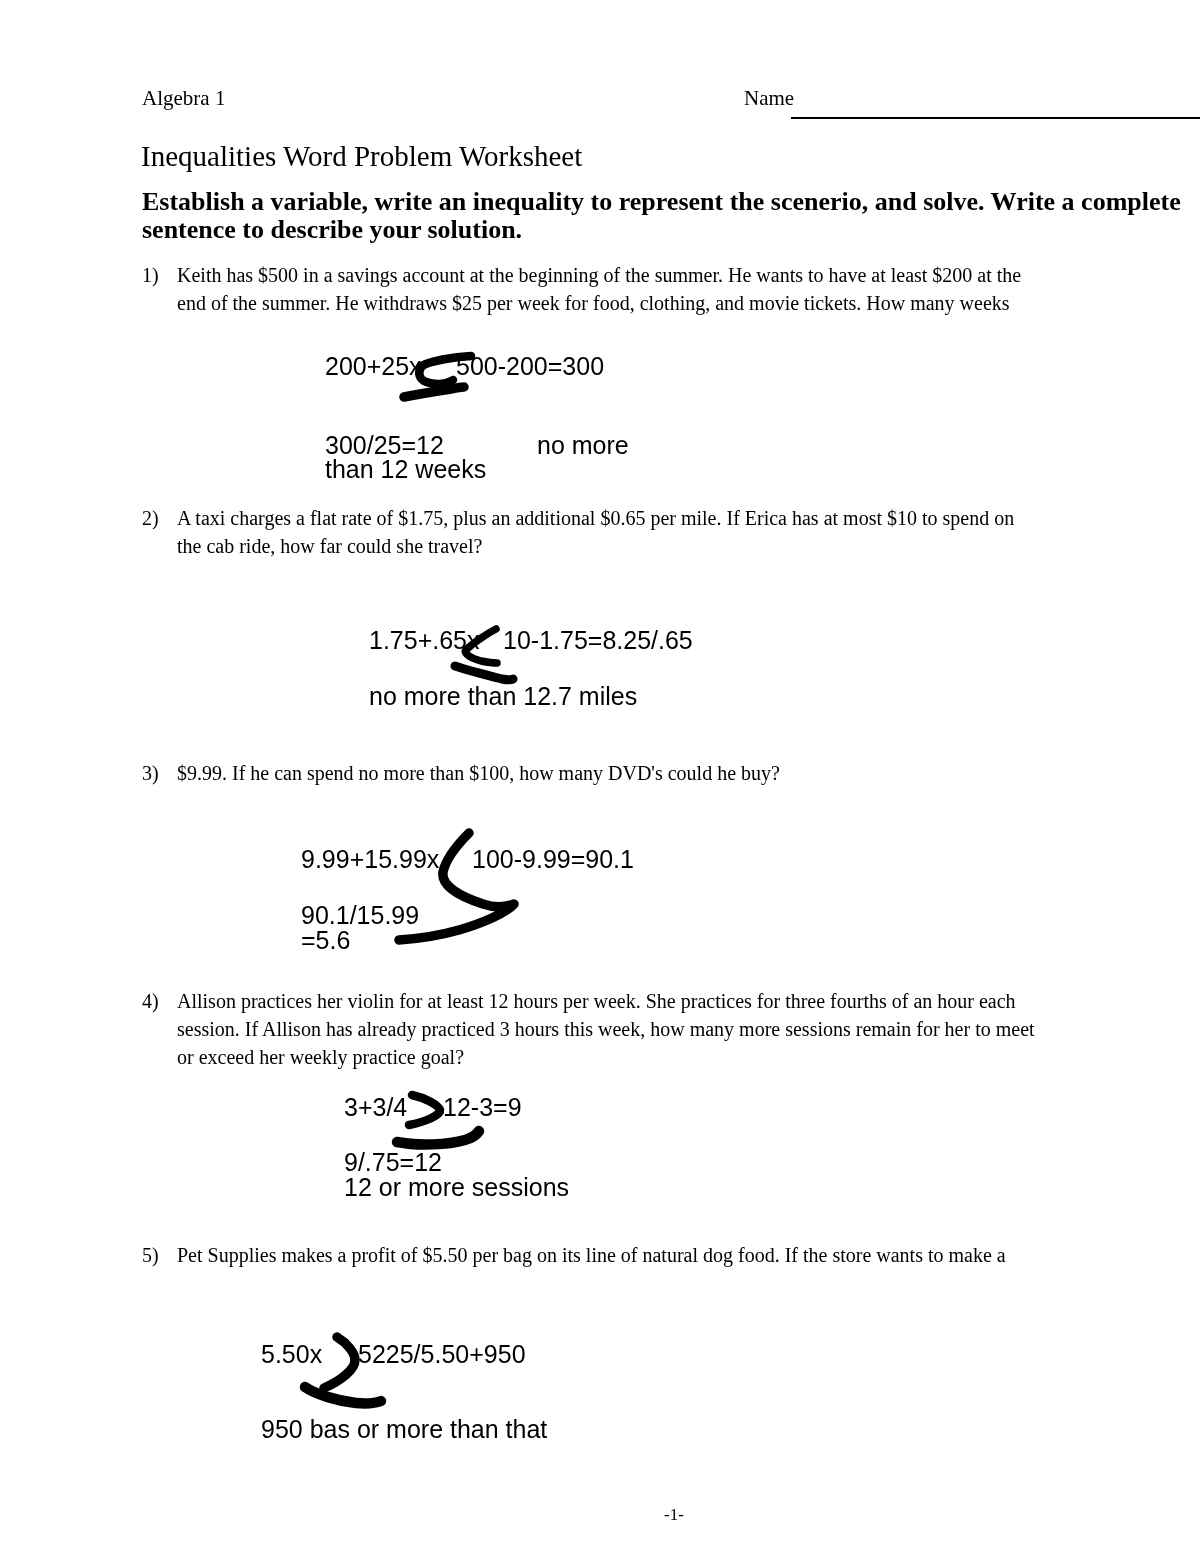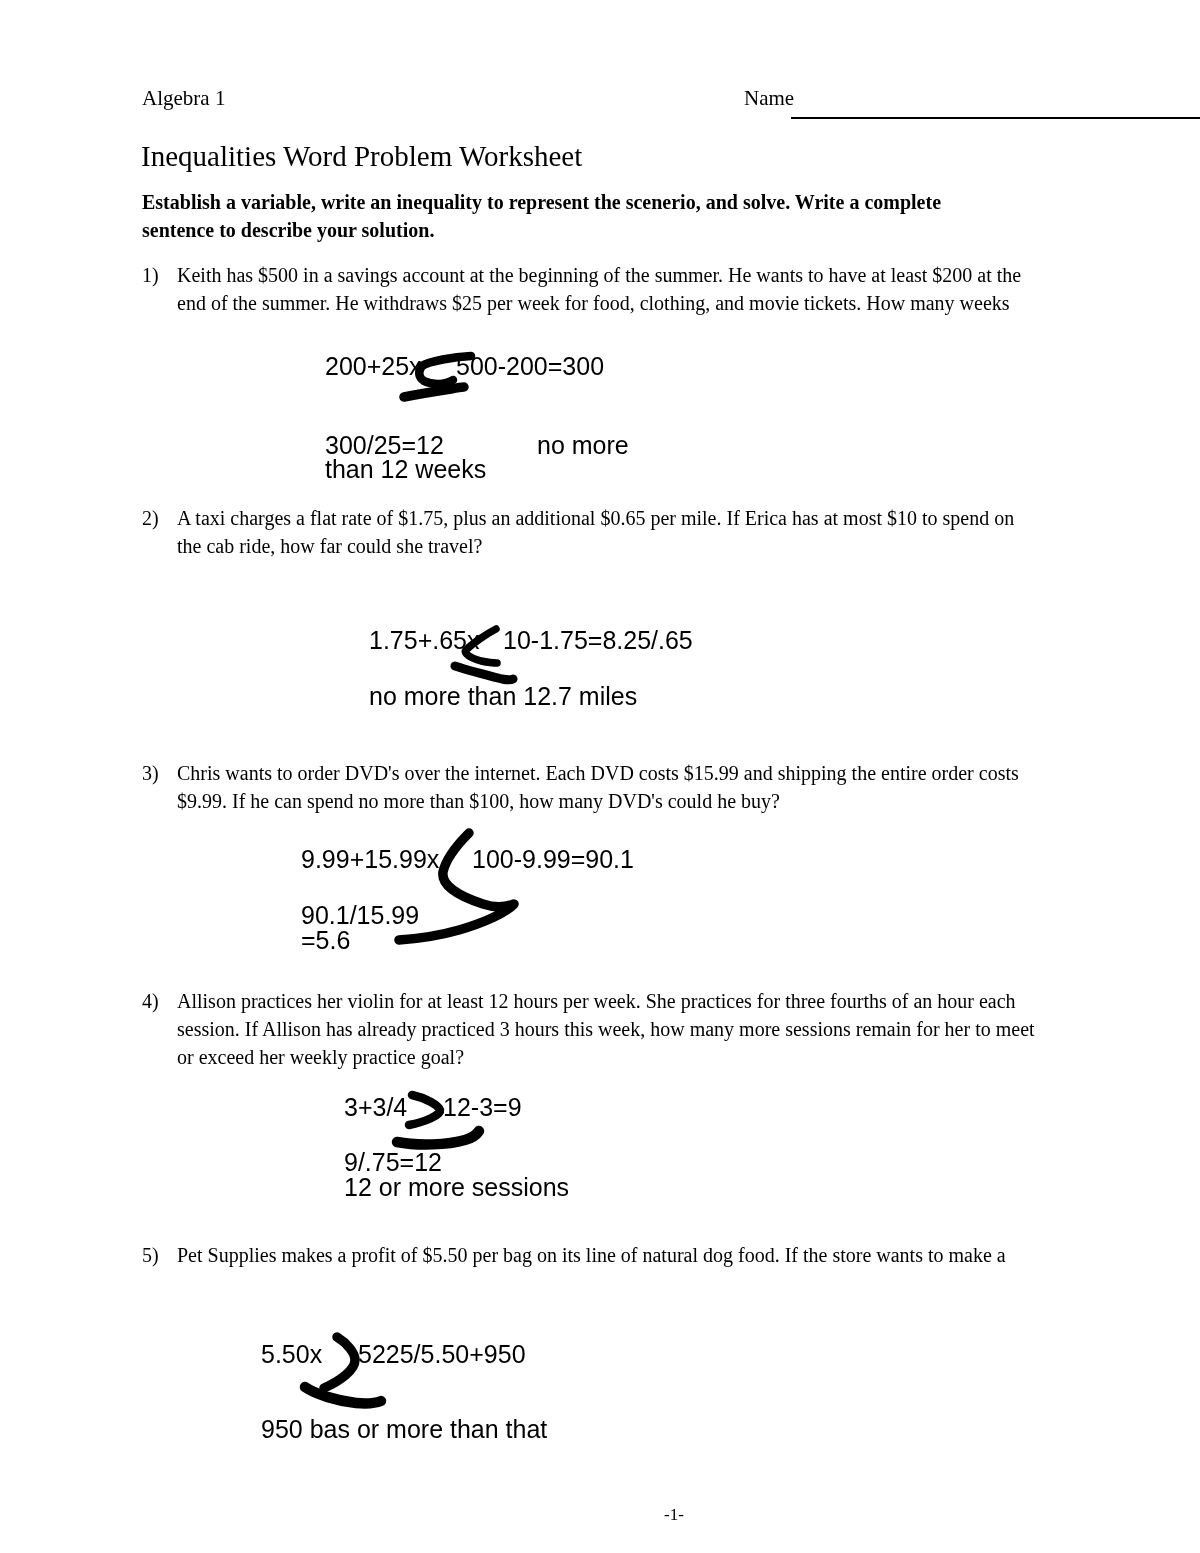--- a/index.html
+++ b/index.html
@@ -33,21 +33,21 @@
   .title {
     position: absolute;
     left: 107px; top: 140px;
     font-size: 29px;
     font-weight: normal;
     margin: 0;
   }
   .instructions {
     position: absolute;
     left: 108px; top: 188px;
-    font-size: 20px;
+    font-size: 26px;
     font-weight: bold;
     line-height: 28px;
     width: 1040px;
   }
   .problem {
     position: absolute;
     left: 108px;
     display: flex;
     width: 1040px;
     font-size: 20px;
@@ -114,21 +114,20 @@
       <div>the cab ride, how far could she travel?</div>
     </div>
   </div>
   <div class="work" style="left:335px; top:628px">1.75+.65x</div>
   <div class="work" style="left:469px; top:628px">10-1.75=8.25/.65</div>
   <div class="work" style="left:335px; top:684px">no more than 12.7 miles</div>
 
   <div class="problem" style="top:759px">
     <span class="pnum">3)</span>
     <div class="plines">
-      <div>Chris wants to order DVD's over the internet. Each DVD costs $15.99 and shipping the entire order costs</div>
       <div>$9.99. If he can spend no more than $100, how many DVD's could he buy?</div>
     </div>
   </div>
   <div class="work" style="left:267px; top:847px">9.99+15.99x</div>
   <div class="work" style="left:438px; top:847px">100-9.99=90.1</div>
   <div class="work" style="left:267px; top:903px">90.1/15.99</div>
   <div class="work" style="left:267px; top:928px">=5.6</div>
 
   <div class="problem" style="top:987px">
     <span class="pnum">4)</span>

